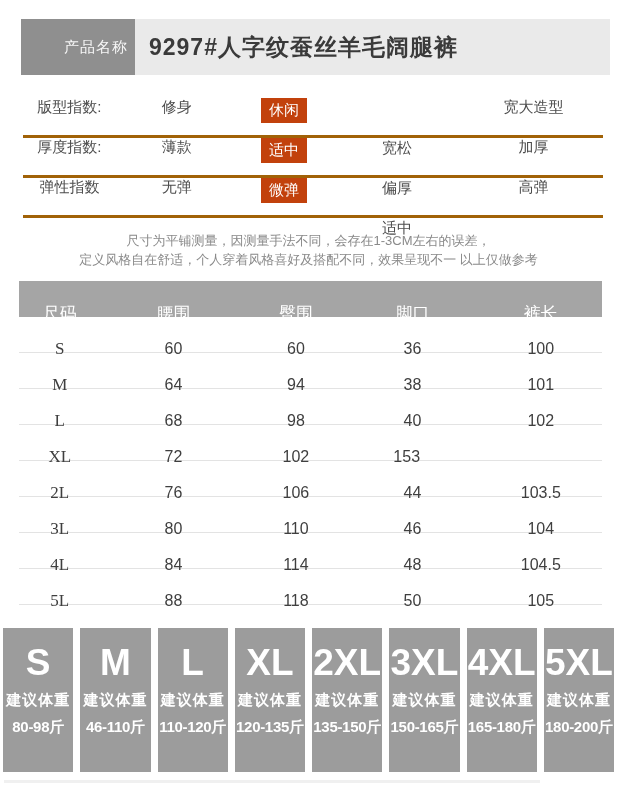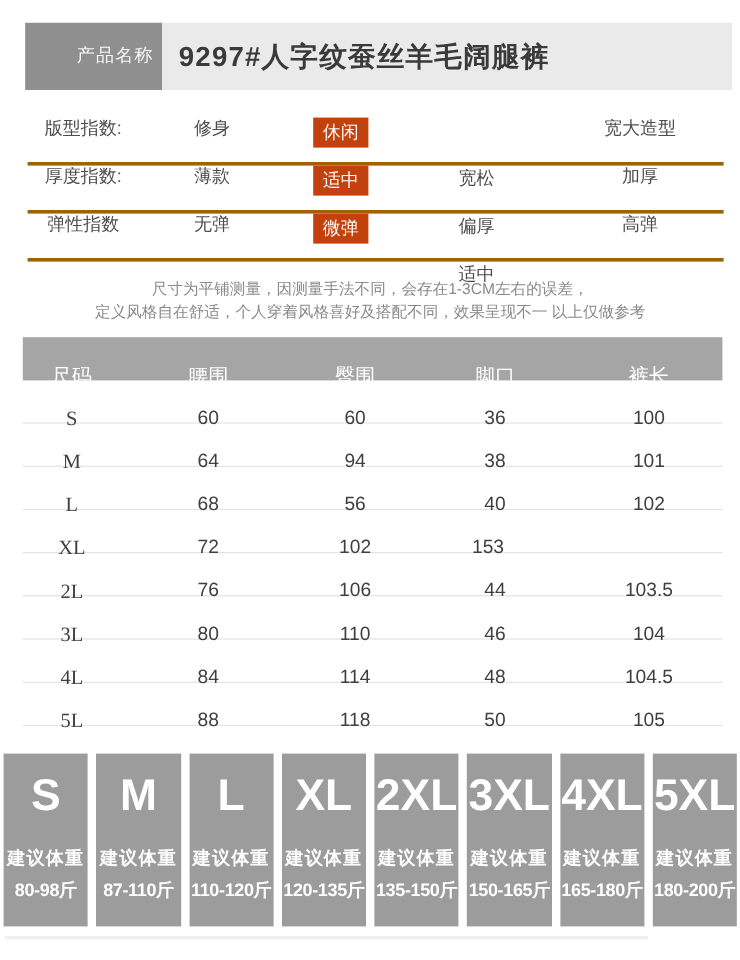--- a/index.html
+++ b/index.html
@@ -29,21 +29,21 @@
   .st-row{height:35px;display:flex;align-items:center;font-size:16px;color:#3f3f3f;
           border-bottom:1px solid #e3e3e3;}
   .c{text-align:center;margin-top:28px;}
   .c1{width:14%;} .c2{width:25%;} .c3{width:17%;} .c4{width:23%;} .c5{width:21%;}
   .st-row .c1{font-family:"Liberation Serif",serif;font-size:17px;}
   
   .weights{position:absolute;left:3px;top:628px;width:611px;display:flex;gap:7px;}
   .wbox{flex:1;height:144px;background:#9c9c9c;color:#ffffff;display:flex;flex-direction:column;
         align-items:center;overflow:hidden;}
   .wsize{margin-top:12px;height:46px;display:flex;align-items:center;font-size:37px;font-weight:bold;}
-  .wlabel{margin-top:20px;font-size:15px;font-weight:bold;letter-spacing:1px;white-space:nowrap;}
+  .wlabel{margin-top:5px;font-size:15px;font-weight:bold;letter-spacing:1px;white-space:nowrap;}
   .wrange{margin-top:8px;font-size:15px;font-weight:bold;white-space:nowrap;letter-spacing:-0.3px;}
   
   .bottom-line{position:absolute;left:4px;top:780px;width:536px;height:3px;background:#f0f0f0;}
 </style>
 </head>
 <body>
 
 <div class="page">
 
   <div class="header">
@@ -101,21 +101,21 @@
     <div class="st-row">
       <div class="c c1">M</div>
       <div class="c c2">64</div>
       <div class="c c3">94</div>
       <div class="c c4">38</div>
       <div class="c c5">101</div>
     </div>
     <div class="st-row">
       <div class="c c1">L</div>
       <div class="c c2">68</div>
-      <div class="c c3">56</div>
+      <div class="c c3">98</div>
       <div class="c c4">40</div>
       <div class="c c5">102</div>
     </div>
     <div class="st-row">
       <div class="c c1">XL</div>
       <div class="c c2">72</div>
       <div class="c c3">102</div>
       <div class="c c5">153</div>
     </div>
     <div class="st-row">
@@ -150,21 +150,21 @@
 
   <div class="weights">
     <div class="wbox">
       <div class="wsize">S</div>
       <div class="wlabel">建议体重</div>
       <div class="wrange">80-98斤</div>
     </div>
     <div class="wbox">
       <div class="wsize">M</div>
       <div class="wlabel">建议体重</div>
-      <div class="wrange">87-110斤</div>
+      <div class="wrange">46-110斤</div>
     </div>
     <div class="wbox">
       <div class="wsize">L</div>
       <div class="wlabel">建议体重</div>
       <div class="wrange">110-120斤</div>
     </div>
     <div class="wbox">
       <div class="wsize">XL</div>
       <div class="wlabel">建议体重</div>
       <div class="wrange">120-135斤</div>

